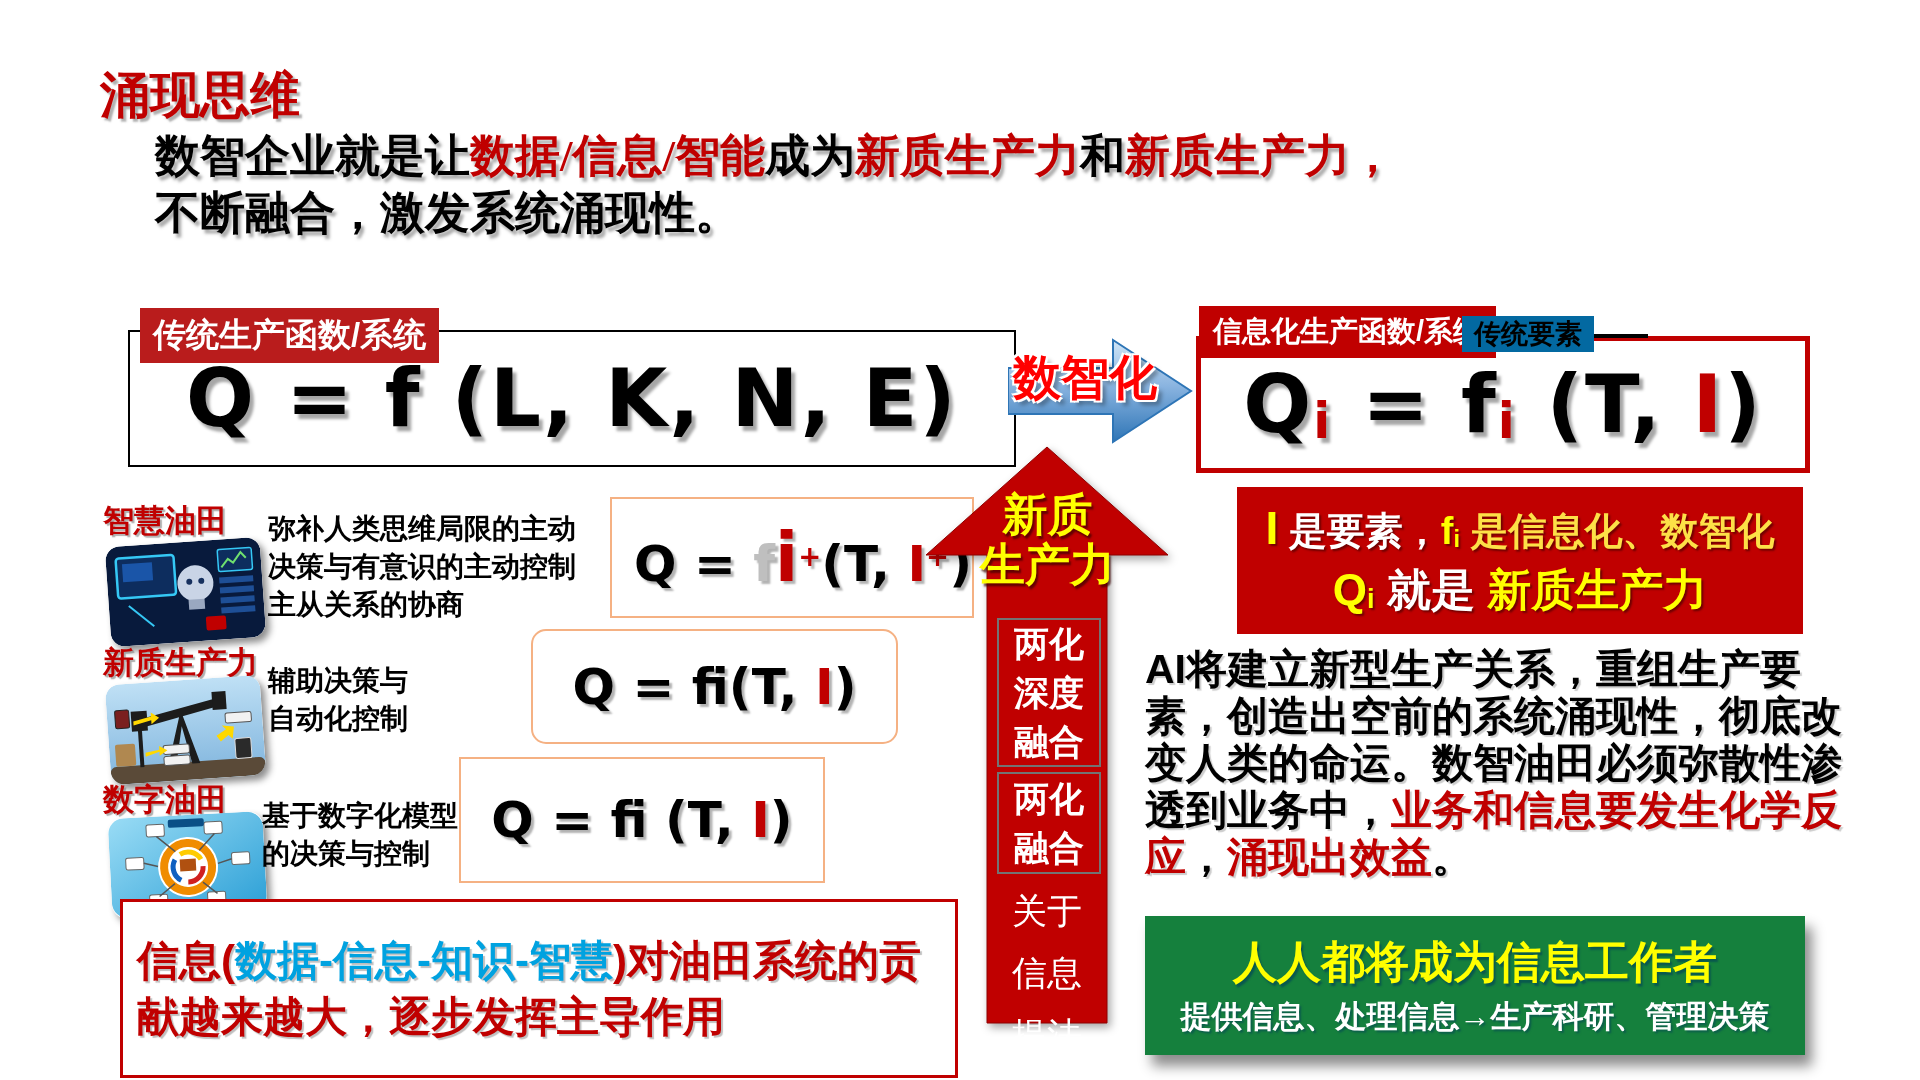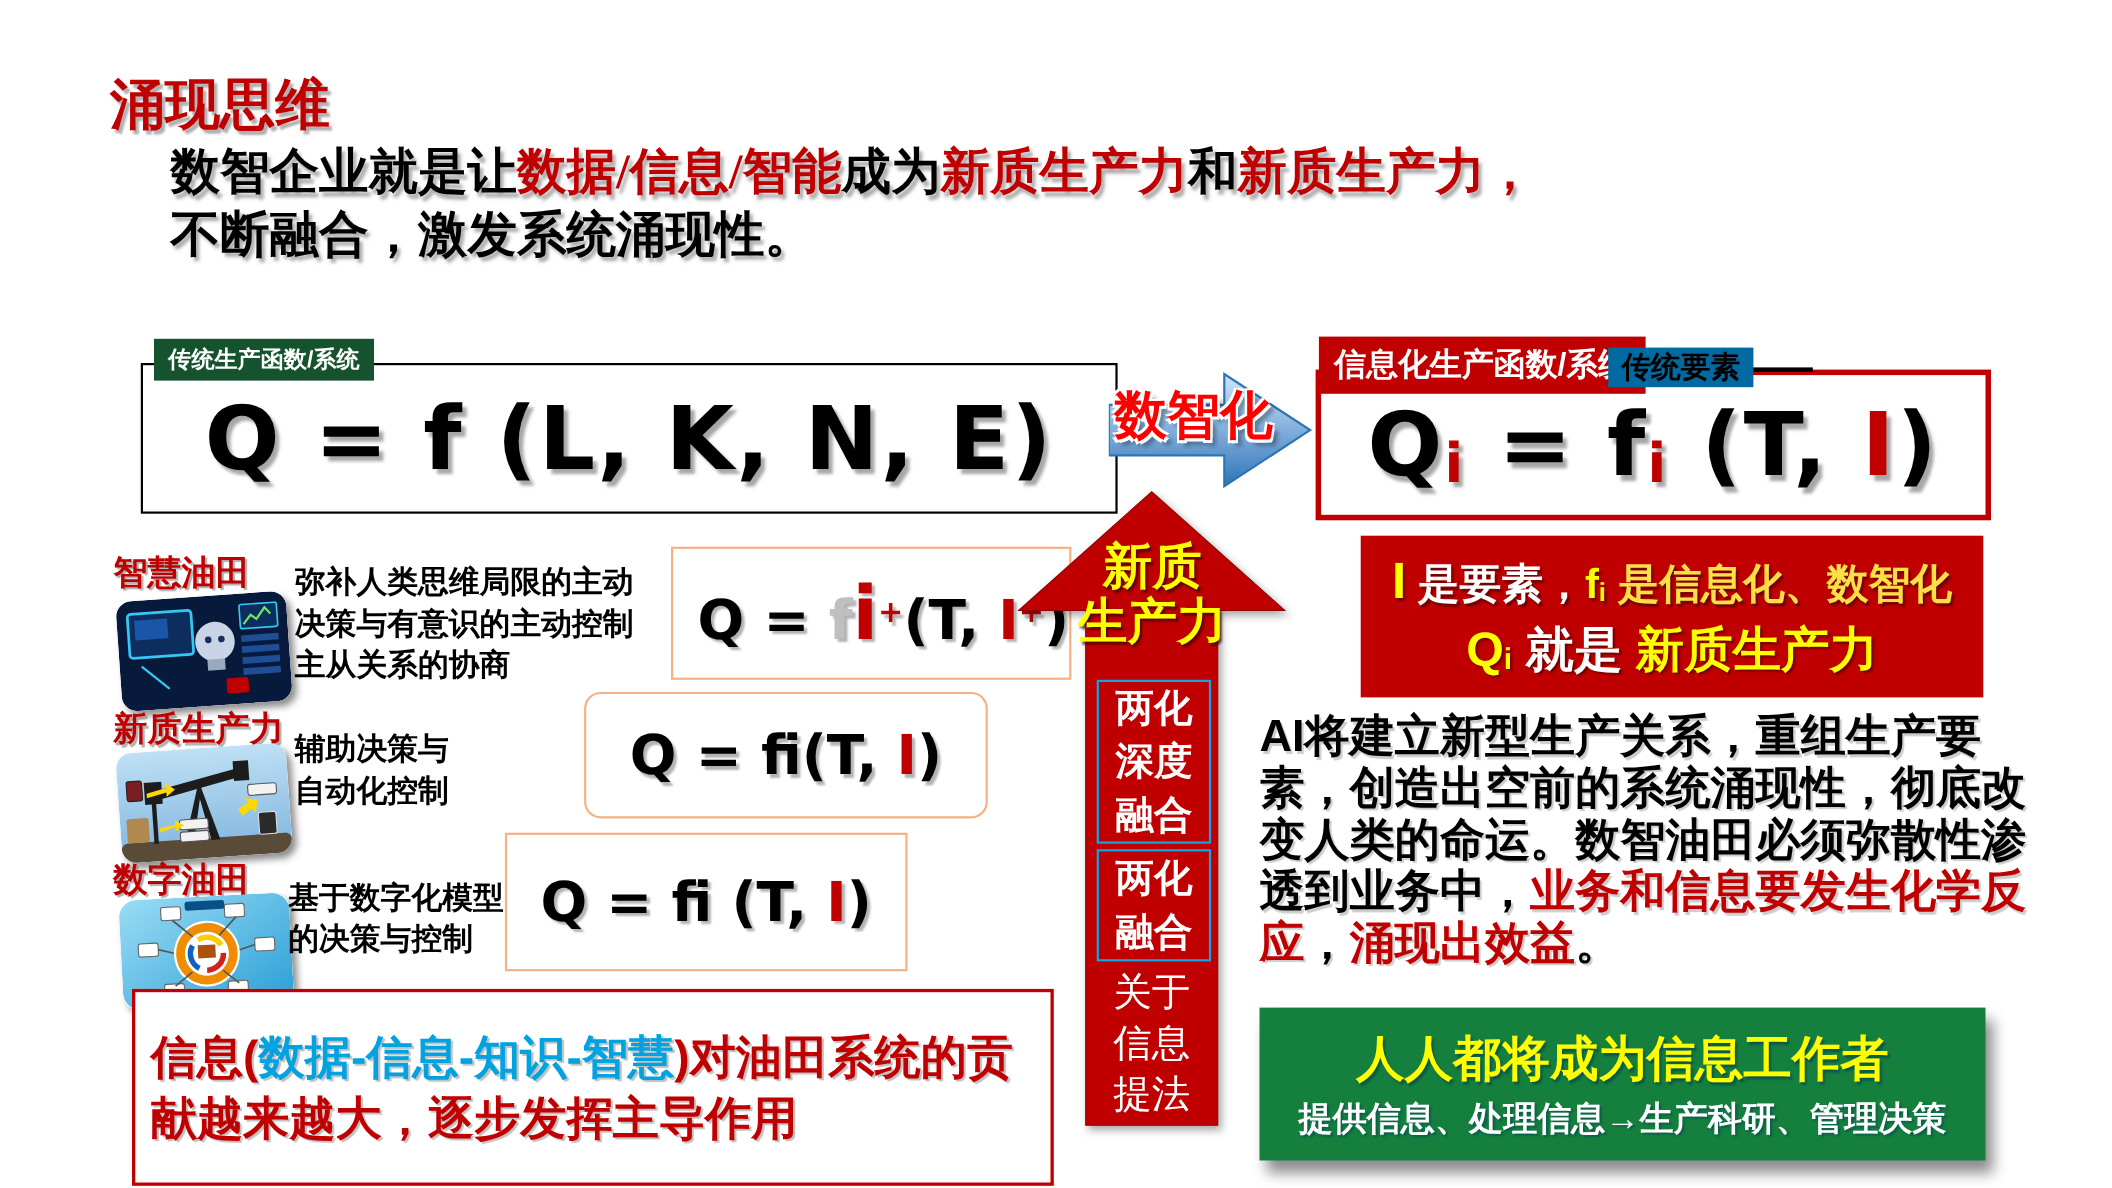--- a/index.html
+++ b/index.html
@@ -10,21 +10,21 @@
   
   .page-title{left:100px;top:62px;font-size:50px;font-weight:900;color:#c00000;
               text-shadow:3px 3px 2px rgba(110,110,110,.55);}
   .statement{left:155px;top:128px;font-size:45px;font-weight:900;line-height:57px;
              font-family:"Liberation Serif",serif;letter-spacing:0px;
              text-shadow:3px 4px 3px rgba(90,90,90,.5);}
 
   
   .trad-box{left:128px;top:330px;width:884px;height:133px;border:2px solid #000;background:#fff;
             display:flex;align-items:center;justify-content:center;}
-  .trad-label{left:140px;top:308px;background:#14532d;color:#fff;font-size:21px;font-weight:700;
+  .trad-label{left:140px;top:308px;background:#b91c1c;color:#fff;font-size:33px;font-weight:700;
               padding:5px 13px;z-index:5;}
   .formula-big{font-size:80px;font-weight:900;letter-spacing:2px;color:#000;
                font-family:"DejaVu Sans",sans-serif;text-shadow:4px 5px 3px rgba(0,0,0,.35);white-space:nowrap;}
 
   
   .dig-arrow-svg{left:1008px;top:338px;z-index:3;}
   .dig-label{left:1013px;top:346px;font-size:48px;font-weight:900;color:#ff0000;z-index:4;
              text-shadow:-2px -2px 0 #fff,2px -2px 0 #fff,-2px 2px 0 #fff,2px 2px 0 #fff,5px 5px 4px rgba(0,0,0,.35);}
 
   
@@ -52,26 +52,26 @@
   .evo3{left:459px;top:757px;width:362px;height:122px;}
   .sub{font-size:.62em;vertical-align:-.12em;}
   .sup{font-size:.55em;vertical-align:.55em;}
   .big{font-size:1.35em;}
   .lg{font-size:1.22em;}
 
   
   .prod-arrow-svg{left:925px;top:445px;z-index:7;filter:drop-shadow(3px 4px 4px rgba(0,0,0,.35));}
   .prod-title{left:925px;top:490px;width:245px;text-align:center;z-index:8;color:#ffff00;
               font-size:45px;font-weight:900;line-height:50px;text-shadow:2px 3px 2px rgba(60,0,0,.7);}
-  .stage-box{left:997px;width:100px;z-index:8;border:2px solid #0ea5e9;color:#fff;text-align:center;
+  .stage-box{left:997px;width:100px;z-index:8;border:2px solid #737373;color:#fff;text-align:center;
              font-size:35px;font-weight:900;line-height:49px;display:flex;align-items:center;justify-content:center;}
   .stage1{top:618px;height:145px;}
   .stage2{top:772px;height:98px;}
   .stage-plain{left:997px;top:880px;width:100px;z-index:8;color:#fff;text-align:center;
-               font-size:35px;font-weight:400;line-height:46px;}
+               font-size:35px;font-weight:400;line-height:62px;}
 
   
   .factor-box{left:1237px;top:487px;width:566px;height:147px;background:#c00000;z-index:6;
               display:flex;flex-direction:column;align-items:center;justify-content:center;
               text-shadow:2px 2px 2px rgba(60,0,0,.6);}
   .factor-l1{font-size:38px;font-weight:900;white-space:nowrap;}
   .factor-l2{font-size:44px;font-weight:900;margin-top:4px;white-space:nowrap;}
 
   
   .ai-par{left:1145px;top:646px;width:702px;font-size:41px;font-weight:900;line-height:47px;color:#000;

